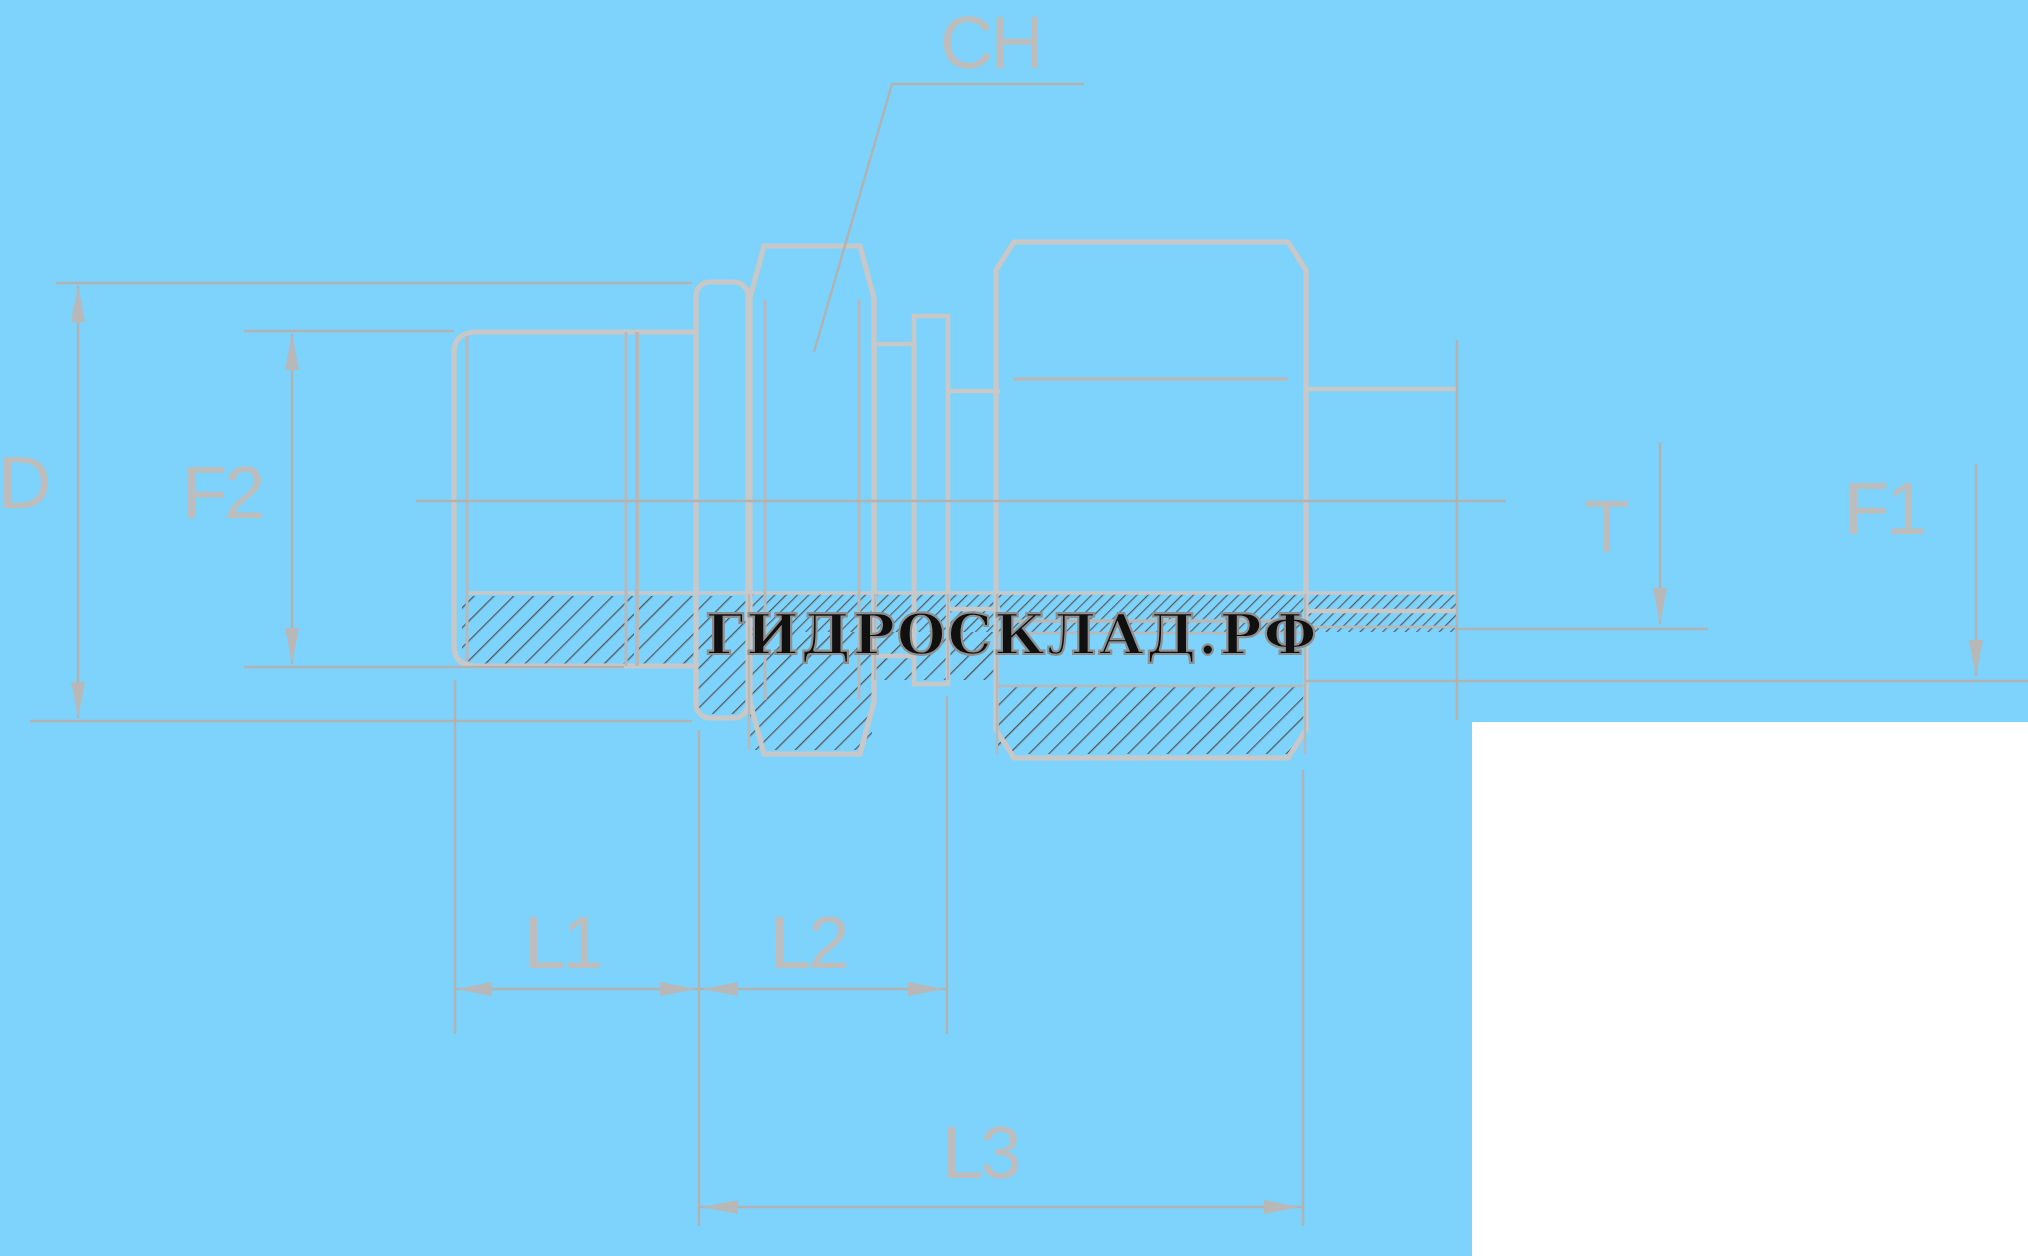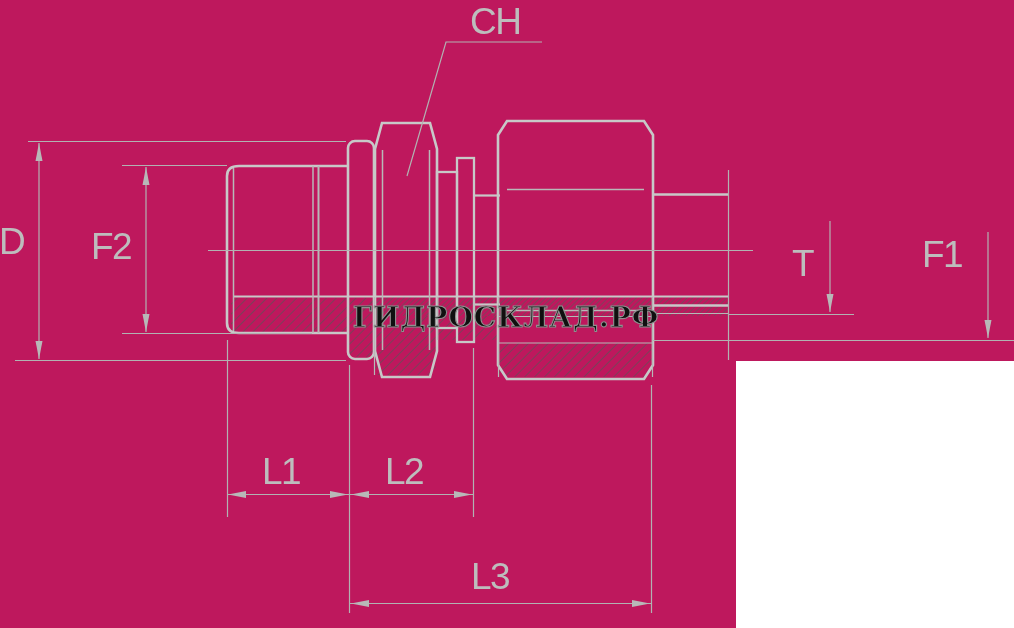--- a/index.html
+++ b/index.html
@@ -1,17 +1,17 @@
 <!DOCTYPE html>
 <html><head>
 <meta charset="utf-8">
 <style>
   html,body{margin:0;padding:0;background:#000;}
   .stage{
-    position:relative;width:1014px;height:628px;background:#be185d;
+    position:relative;width:1014px;height:628px;background:#7dd3fc;
     overflow:hidden;font-family:"Liberation Sans", sans-serif;
   }
   svg{position:absolute;left:0;top:0;}
   text.dim-label{
     font-family:"Liberation Sans", sans-serif;
     font-size:37px;
     fill:#bdbdbd;
     letter-spacing:-1.5px;
   }
   text.watermark{

